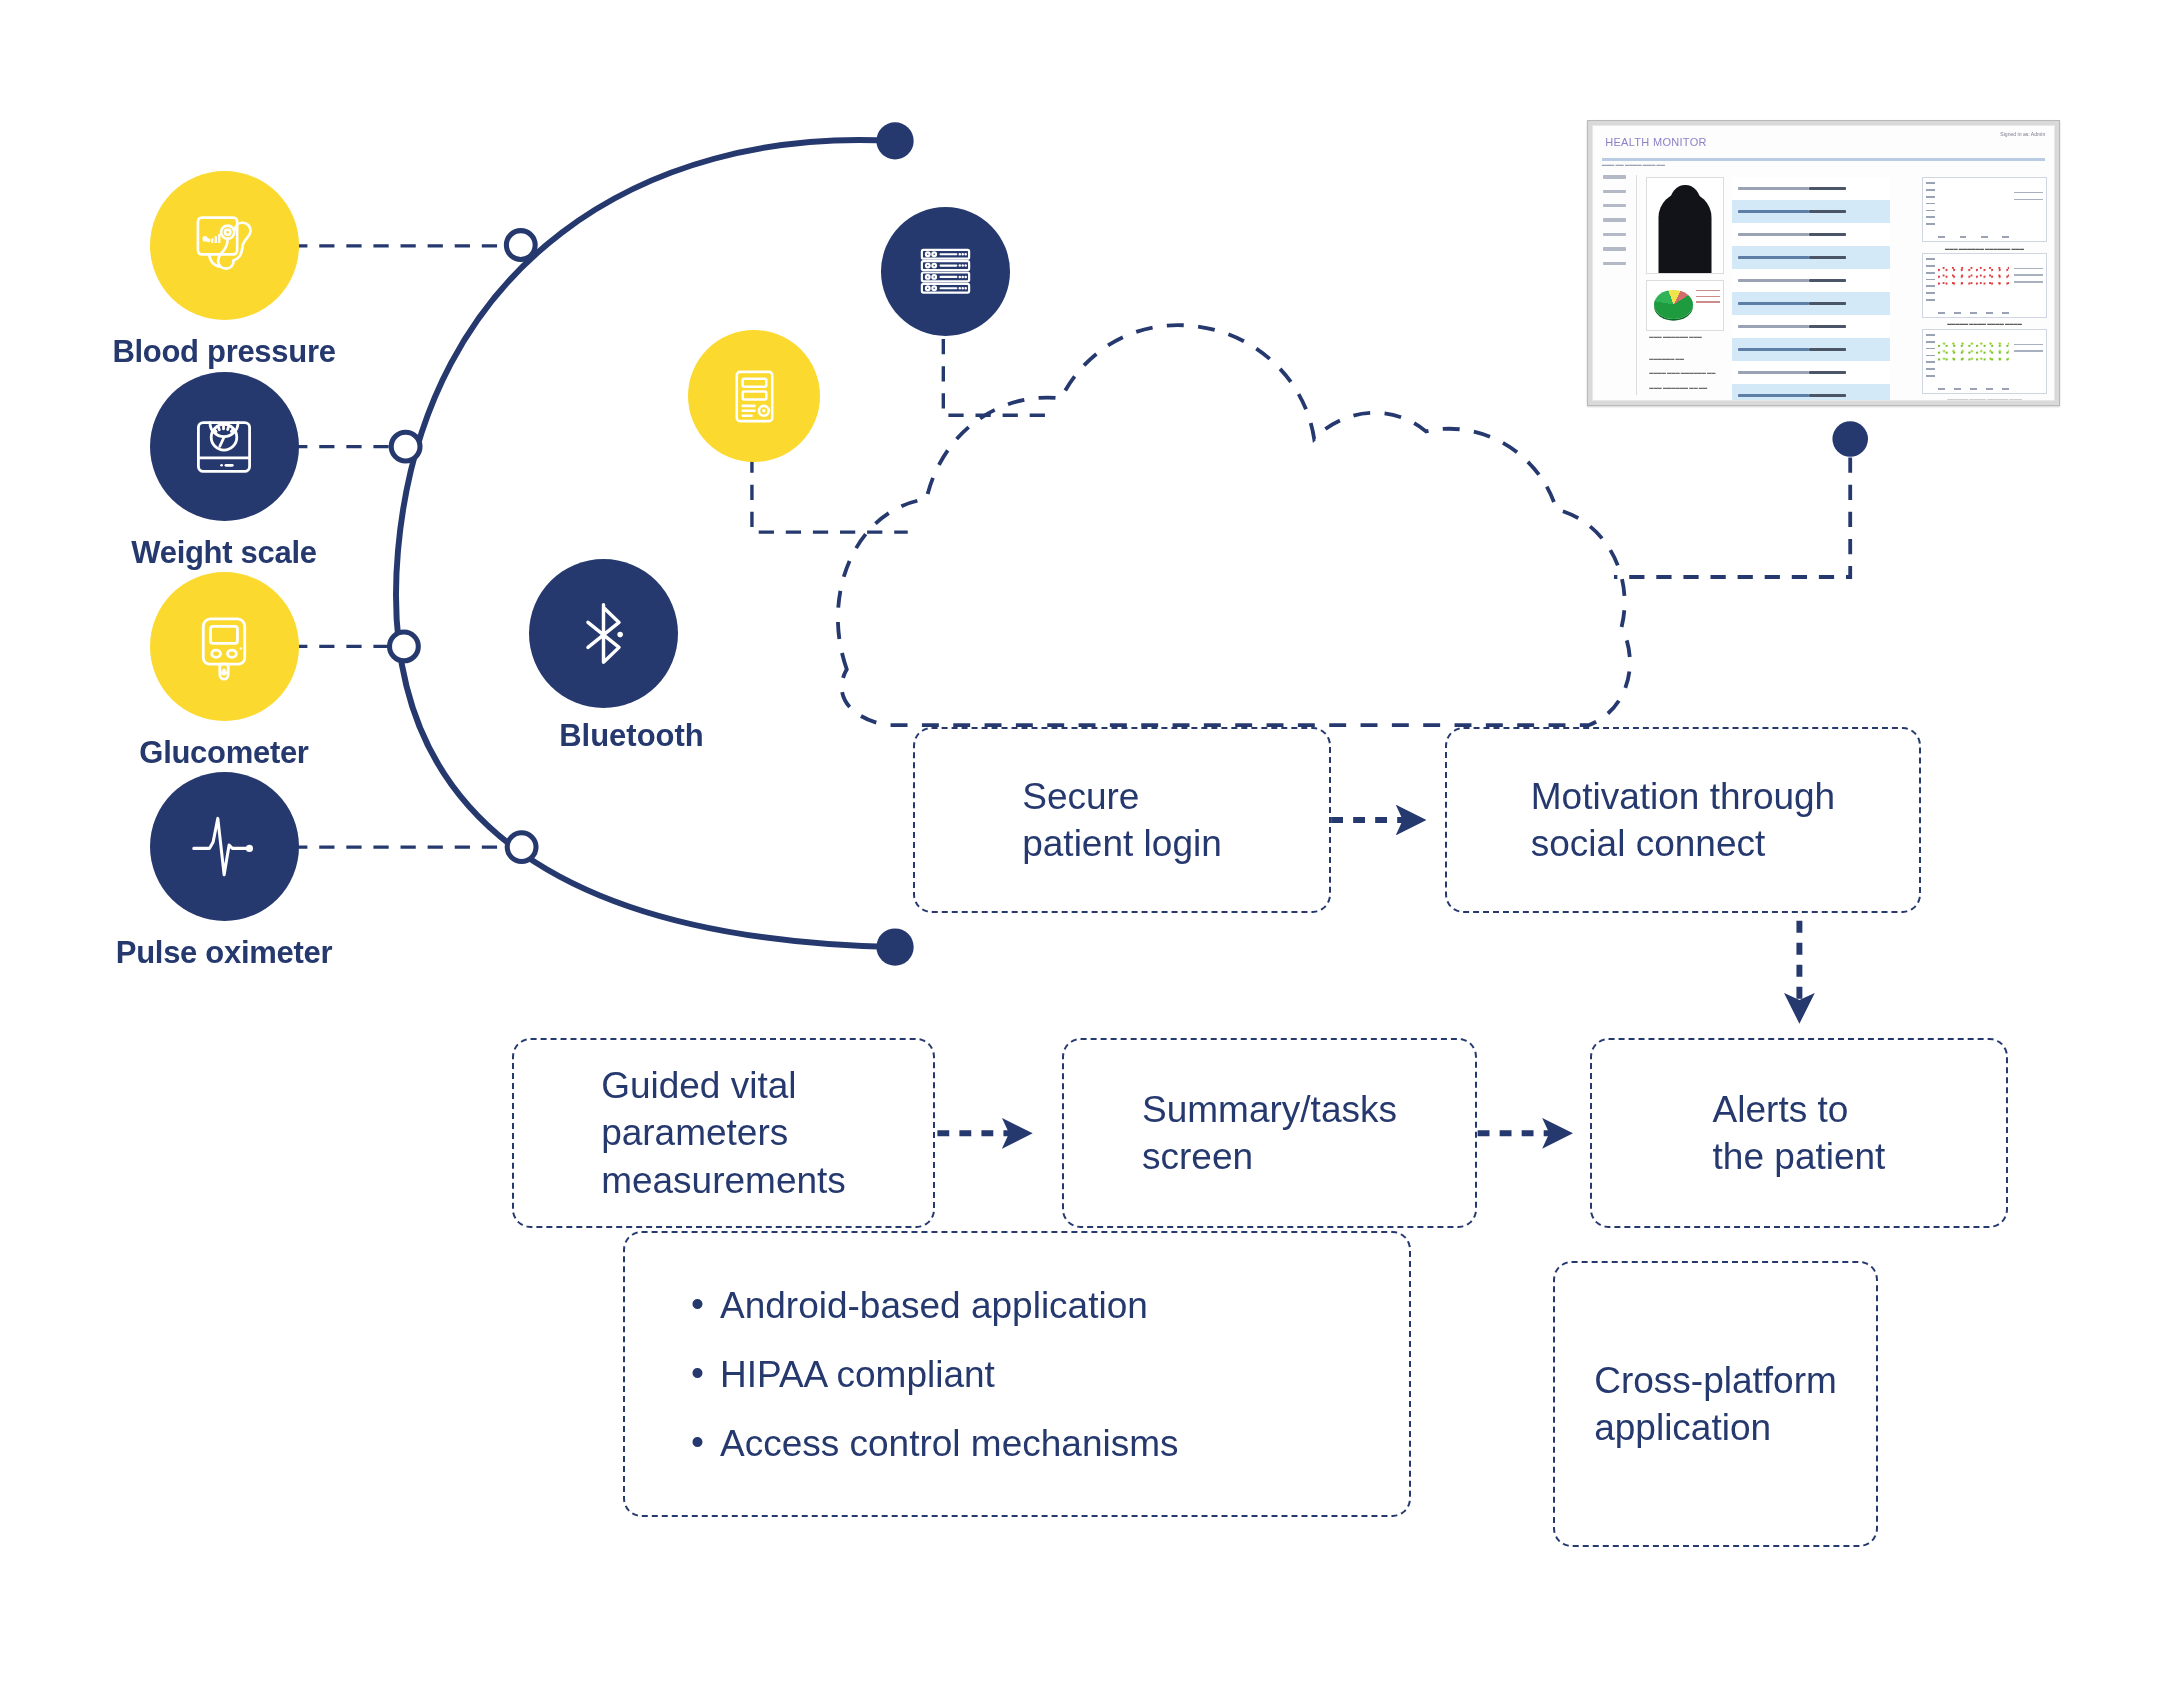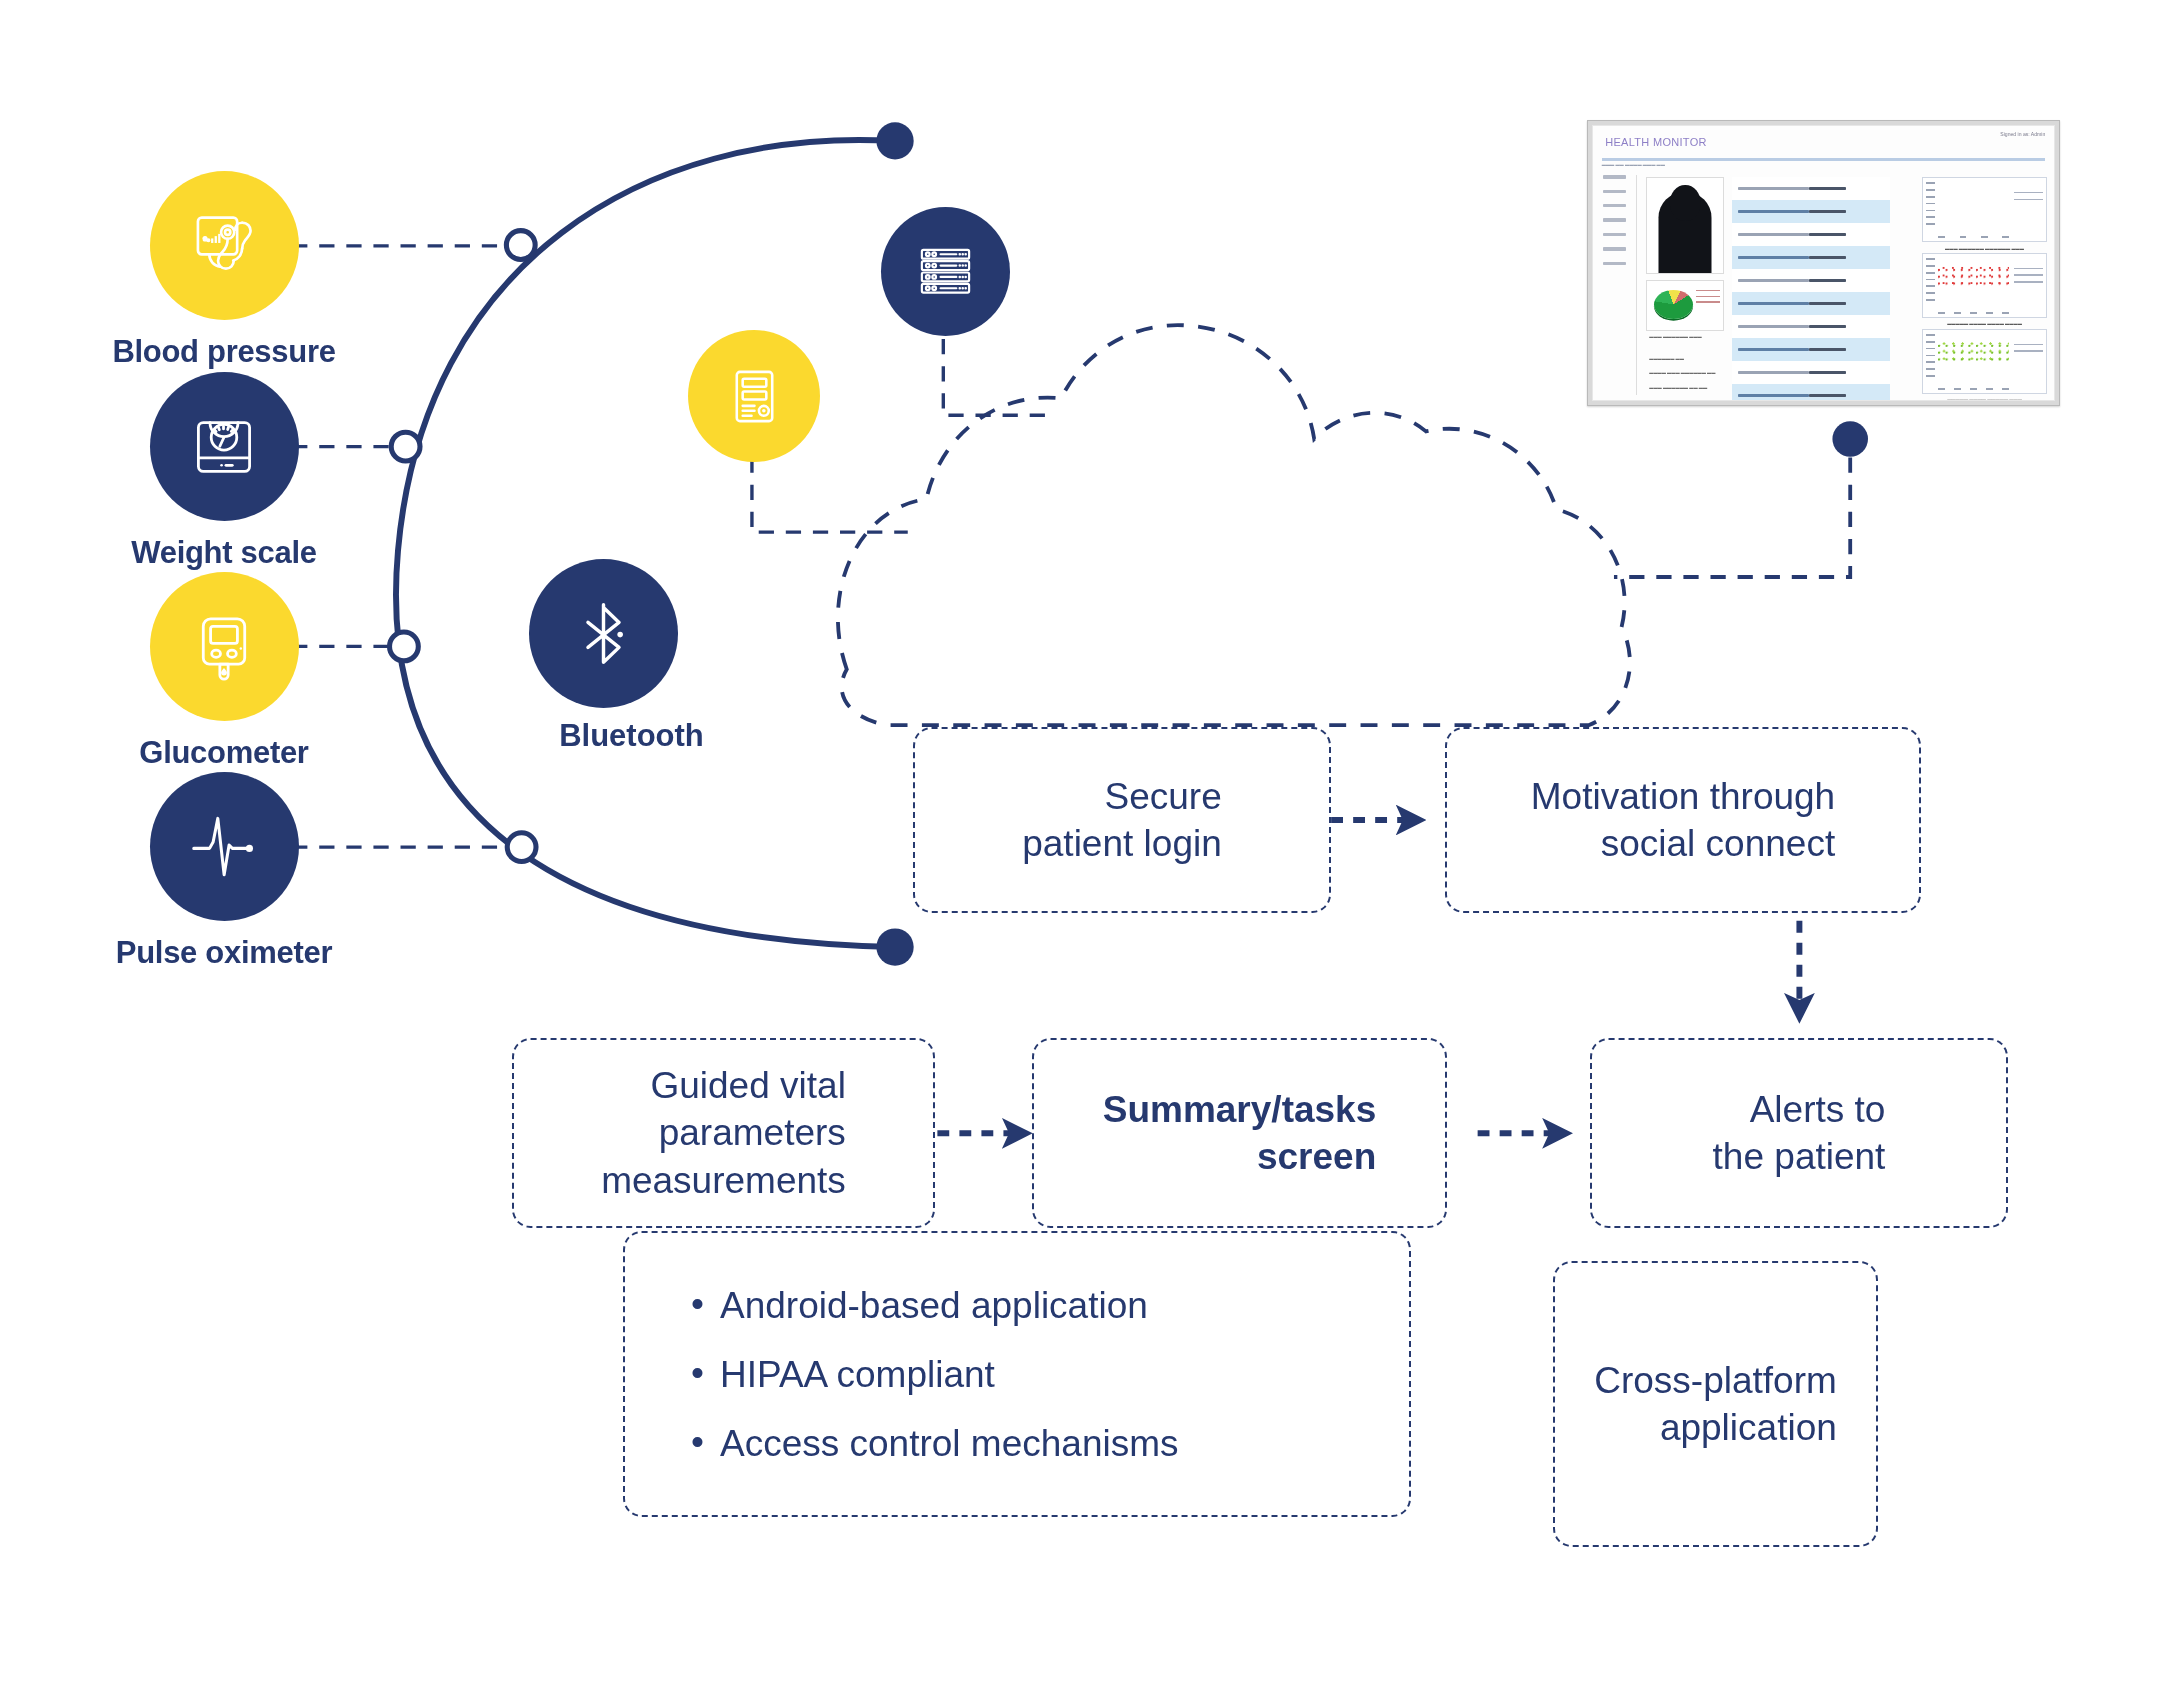--- a/index.html
+++ b/index.html
@@ -71,21 +71,21 @@
   .cloud-sub   { font-size: 37px; font-weight: 400; margin-top: 18.6px; }
 
   
   .fbox {
     position: absolute;
     border: 2.5px dashed #26396F;
     border-radius: 18.6px;
     display: flex;
     align-items: center;
     justify-content: center;
-    text-align: right;
+    text-align: left;
     color: #26396F;
     font-size: 37px;
     line-height: 1.28;
     box-sizing: border-box;
     background: transparent;
   }
   .fbox .inner { padding: 0 15.2px; }
   .fbox.listbox {
     align-items: center;
     justify-content: flex-start;
@@ -435,21 +435,21 @@
   </div>
 
   <div class="fbox" style="left:512px; top:1038px; width:423px; height:190px;">
     <div class="inner">
       <div>Guided vital</div>
       <div>parameters</div>
       <div>measurements</div>
     </div>
   </div>
 
-  <div class="fbox" style="left:1032px; top:1038px; width:415px; height:190px;font-weight:bold;">
+  <div class="fbox" style="left:1062px; top:1038px; width:415px; height:190px;">
     <div class="inner">
       <div>Summary/tasks</div>
       <div>screen</div>
     </div>
   </div>
 
   <div class="fbox" style="left:1590px; top:1038px; width:418px; height:190px;">
     <div class="inner">
       <div>Alerts to</div>
       <div>the patient</div>

